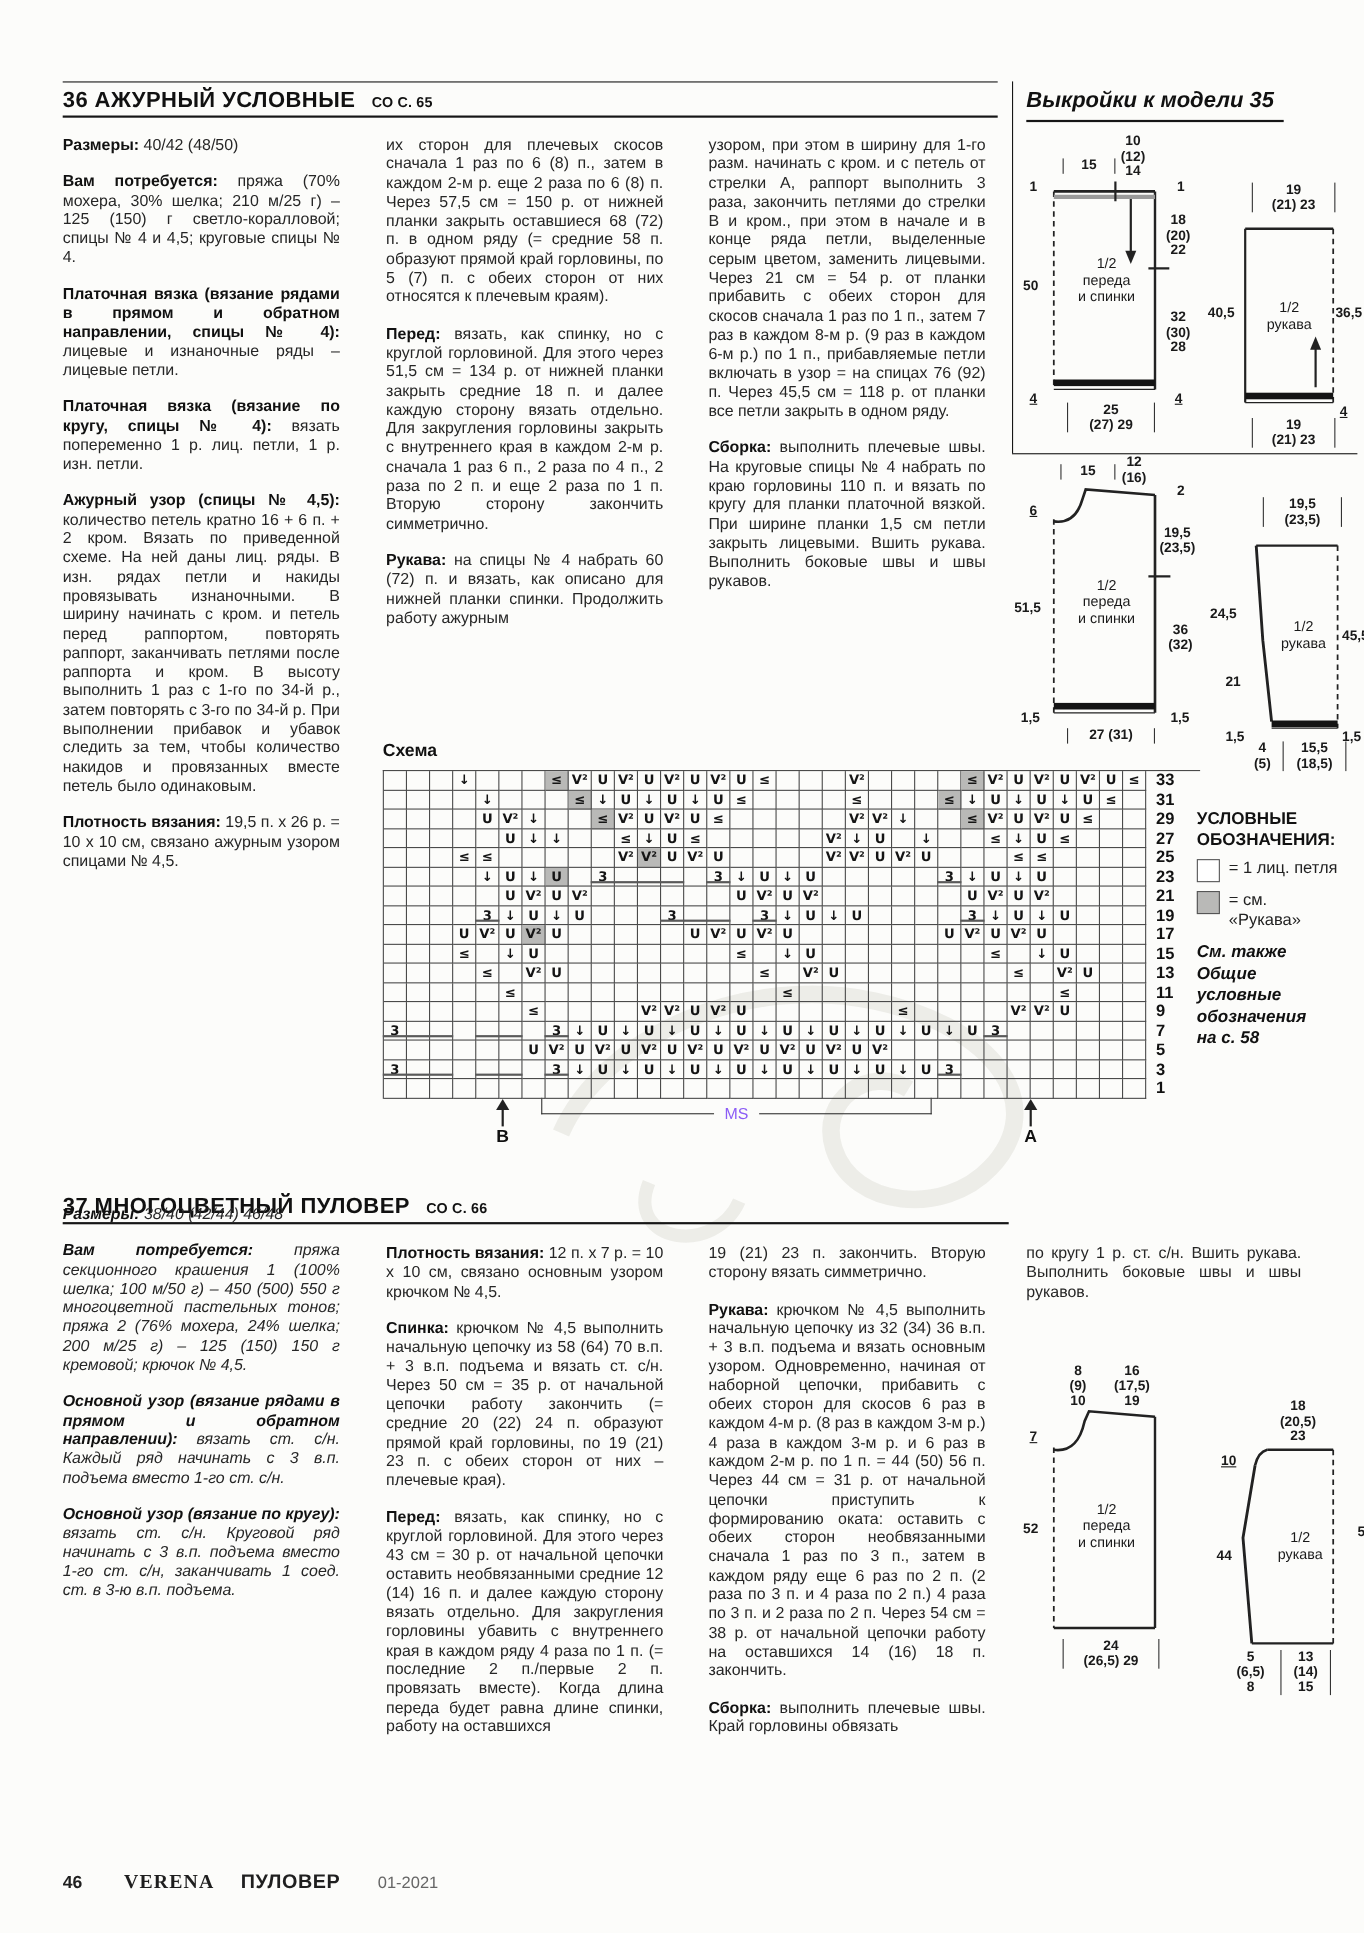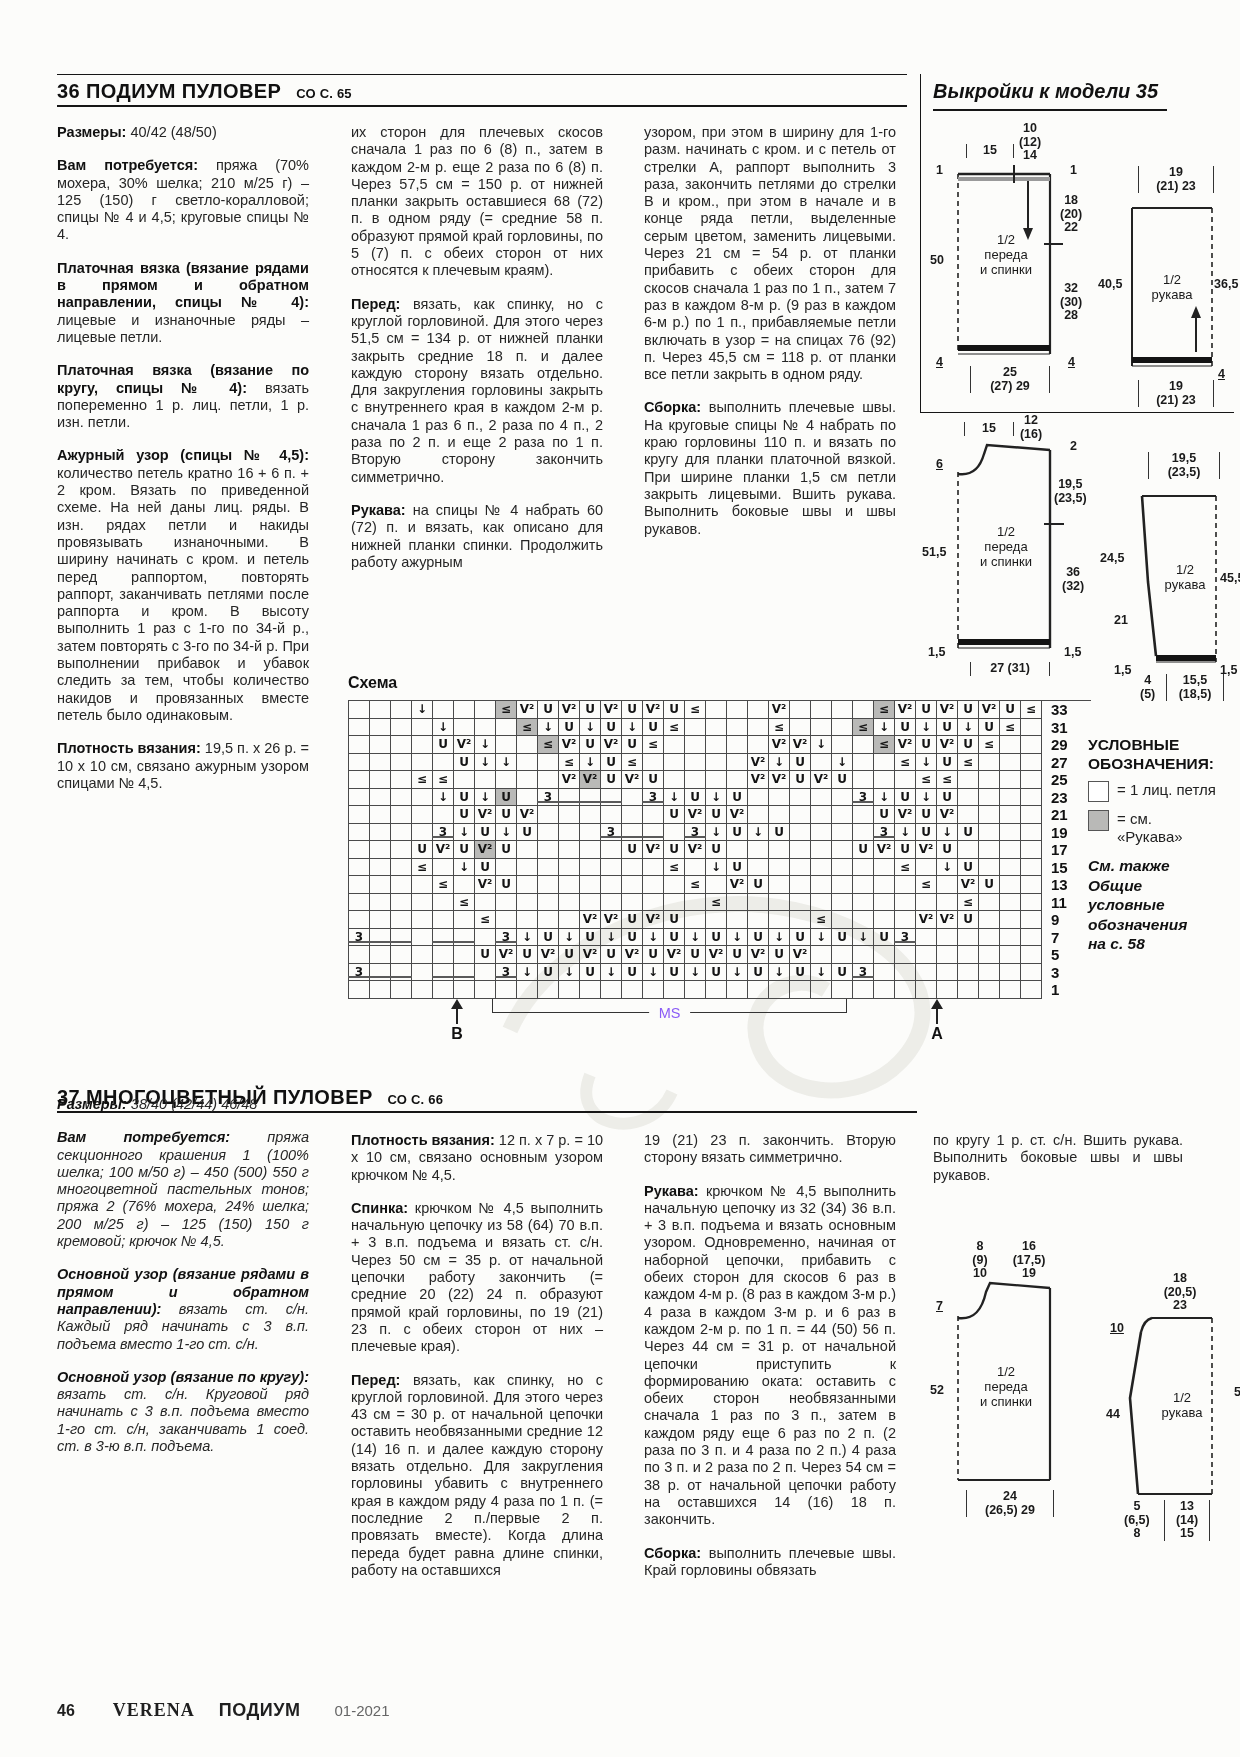--- a/index.html
+++ b/index.html
@@ -59,21 +59,21 @@
 <body>
 
 <svg class="abs wm" style="left:470px;top:830px;" width="520" height="310" viewBox="0 0 520 310">
   <path d="M40,200 C80,110 210,55 325,80 C435,103 485,175 430,232 C388,276 305,268 288,214 C274,170 320,138 356,160" fill="none" stroke="#ebebe6" stroke-width="16"></path>
   <path d="M120,245 C98,300 180,312 202,262" fill="none" stroke="#ebebe6" stroke-width="12"></path>
 </svg>
 
 <div class="abs rule" style="left:57px;top:74px;width:850px;height:1px;"></div>
 <div class="abs sec-title" style="left:57px;top:80px;">
   <span>36</span>
-  <span>ПОДИУМ ПУЛОВЕР</span>
+  <span>АЖУРНЫЙ УСЛОВНЫЕ</span>
   <span class="ref">СО С. 65</span>
 </div>
 <div class="abs rule" style="left:57px;top:105px;width:850px;height:2px;"></div>
 
 <div class="abs rule" style="left:920px;top:74px;width:1px;height:338px;"></div>
 <div class="abs rule" style="left:920px;top:412px;width:314px;height:1px;"></div>
 <div class="abs panel-title" style="left:933px;top:80px;">Выкройки к модели 35</div>
 <div class="abs rule" style="left:933px;top:109px;width:234px;height:2px;"></div>
 
 <div class="abs col" style="left:57px;top:124px;">
@@ -919,15 +919,15 @@
   <span class="lab measure" style="left:56px;top:214px;width:36px;">13
 (14)
 15</span>
   <span class="lab inner-lab" style="left:48px;top:104px;width:52px;">1/2
 рукава</span>
 </div>
 
 <div class="abs footer" style="left:57px;top:1700px;">
   <span class="pno">46</span>
   <span class="brand-serif">VERENA</span>
-  <span class="brand-sans">ПОДИУМ</span>
+  <span class="brand-sans">ПУЛОВЕР</span>
   <span class="issue">01-2021</span>
 </div>
 
 </body></html>

